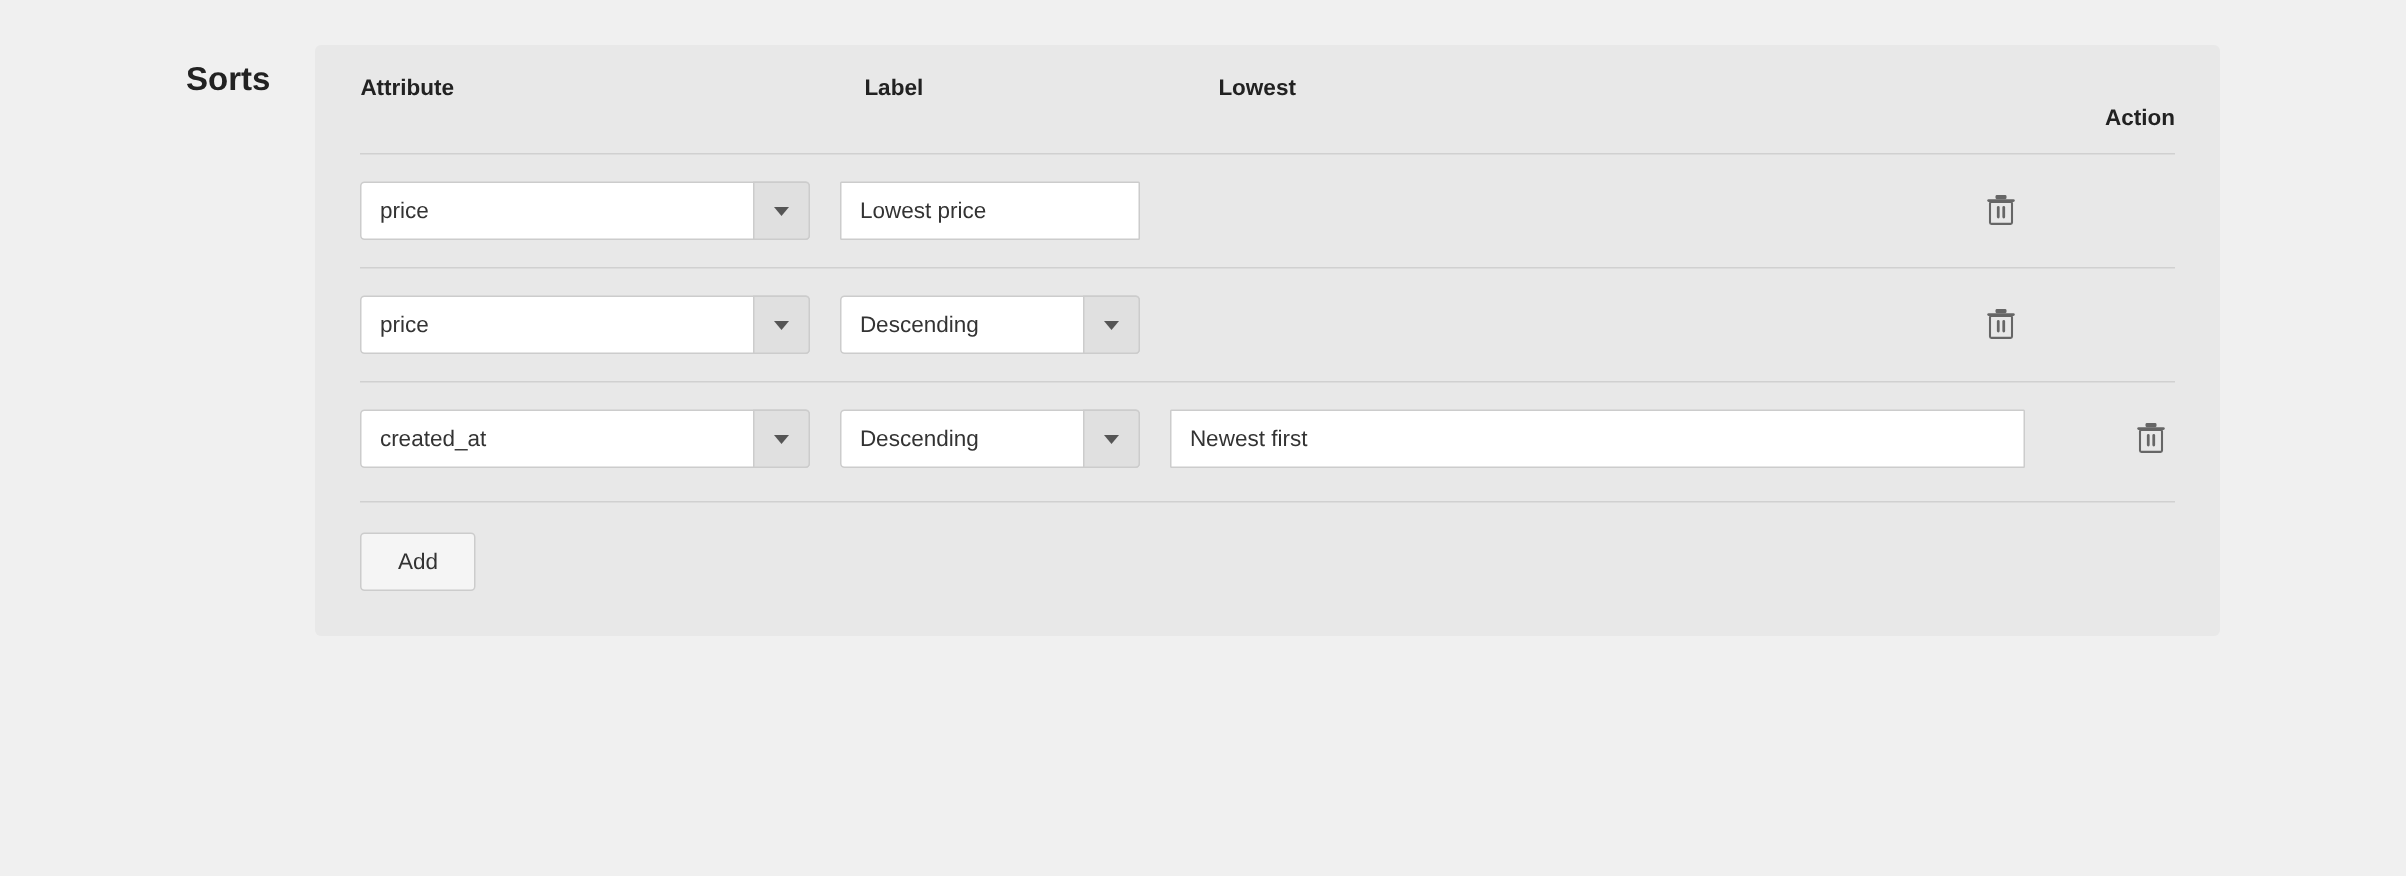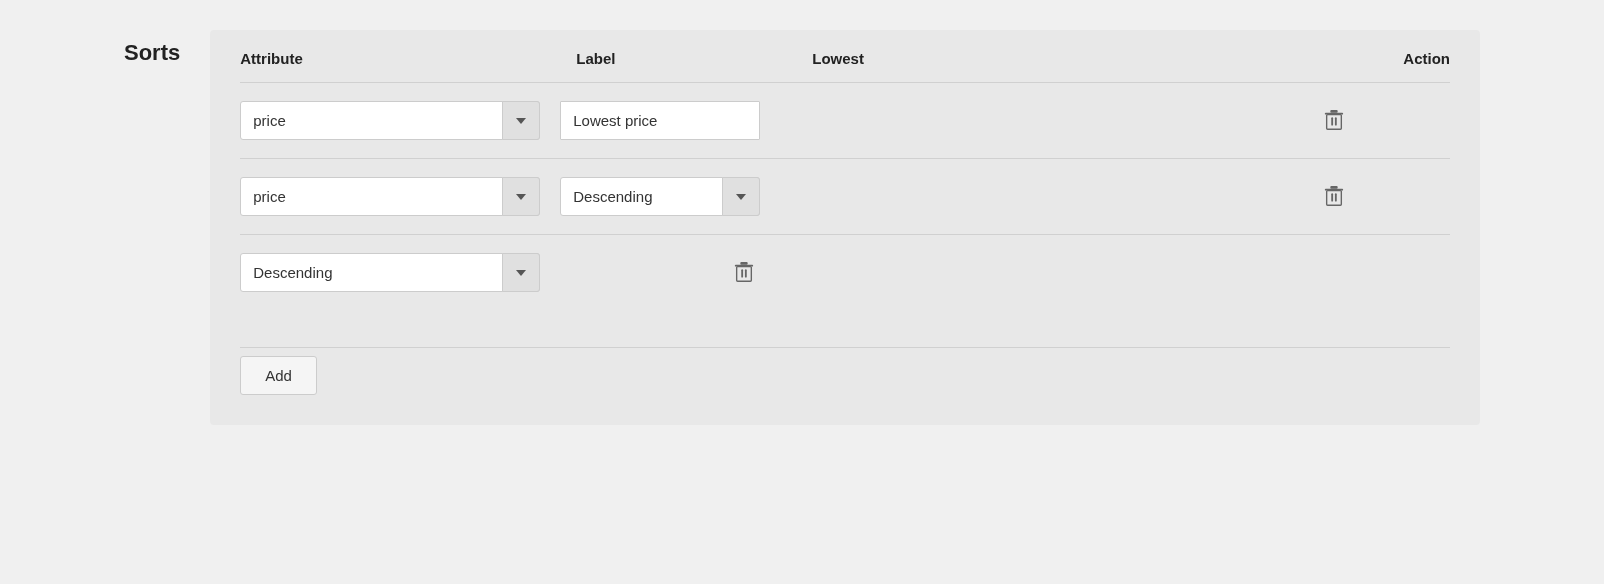--- a/index.html
+++ b/index.html
@@ -53,20 +53,21 @@
     }
 
     .col-header {
       font-size: 15px;
       font-weight: 700;
       color: #222;
     }
 
     .col-header-action {
       text-align: right;
+      margin-top: 20px;
     }
 
     .sort-row {
       display: grid;
       grid-template-columns: 300px 200px 1fr 80px;
       gap: 20px;
       align-items: center;
       padding: 18px 0;
       border-top: 1px solid #d0d0d0;
     }
@@ -143,23 +144,23 @@
       justify-content: center;
     }
 
     .trash-icon {
       width: 20px;
       height: 22px;
       fill: #666;
     }
 
     .add-section {
-      margin-top: 37px;
+      margin-top: 4px;
       border-top: 1px solid #d0d0d0;
-      padding-top: 8px;
+      padding-top: 20px;
     }
 
     .add-btn {
       background: #f5f5f5;
       border: 1px solid #ccc;
       border-radius: 3px;
       padding: 10px 24px;
       font-size: 15px;
       color: #333;
       cursor: pointer;
@@ -228,25 +229,36 @@
             <rect x="11" y="8" width="2" height="9" rx="1" fill="#666"></rect>
             <rect x="0" y="3" width="20" height="2" rx="1" fill="#666"></rect>
             <rect x="6" y="0" width="8" height="3" rx="1" fill="#666"></rect>
           </svg>
         </button>
       </div>
     </div>
 
     <div class="sort-row">
       <div class="select-wrapper">
+        <select class="attr-select">
+          <option value="price">price</option>
+          <option value="created_at" selected="">created_at</option>
+          <option value="name">name</option>
+        </select>
+        <div class="select-arrow"></div>
+      </div>
+      <div class="select-wrapper">
         <select class="sort-select">
           <option value="Ascending">Ascending</option>
           <option value="Descending" selected="">Descending</option>
         </select>
         <div class="select-arrow"></div>
+      </div>
+      <div>
+        <input type="text" class="label-input" value="Newest first" style="">
       </div>
       <div class="action-cell">
         <button class="delete-btn">
           <svg class="trash-icon" viewBox="0 0 20 24" xmlns="http://www.w3.org/2000/svg">
             <rect x="2" y="5" width="16" height="16" rx="1" fill="none" stroke="#666" stroke-width="1.5"></rect>
             <rect x="7" y="8" width="2" height="9" rx="1" fill="#666"></rect>
             <rect x="11" y="8" width="2" height="9" rx="1" fill="#666"></rect>
             <rect x="0" y="3" width="20" height="2" rx="1" fill="#666"></rect>
             <rect x="6" y="0" width="8" height="3" rx="1" fill="#666"></rect>
           </svg>

